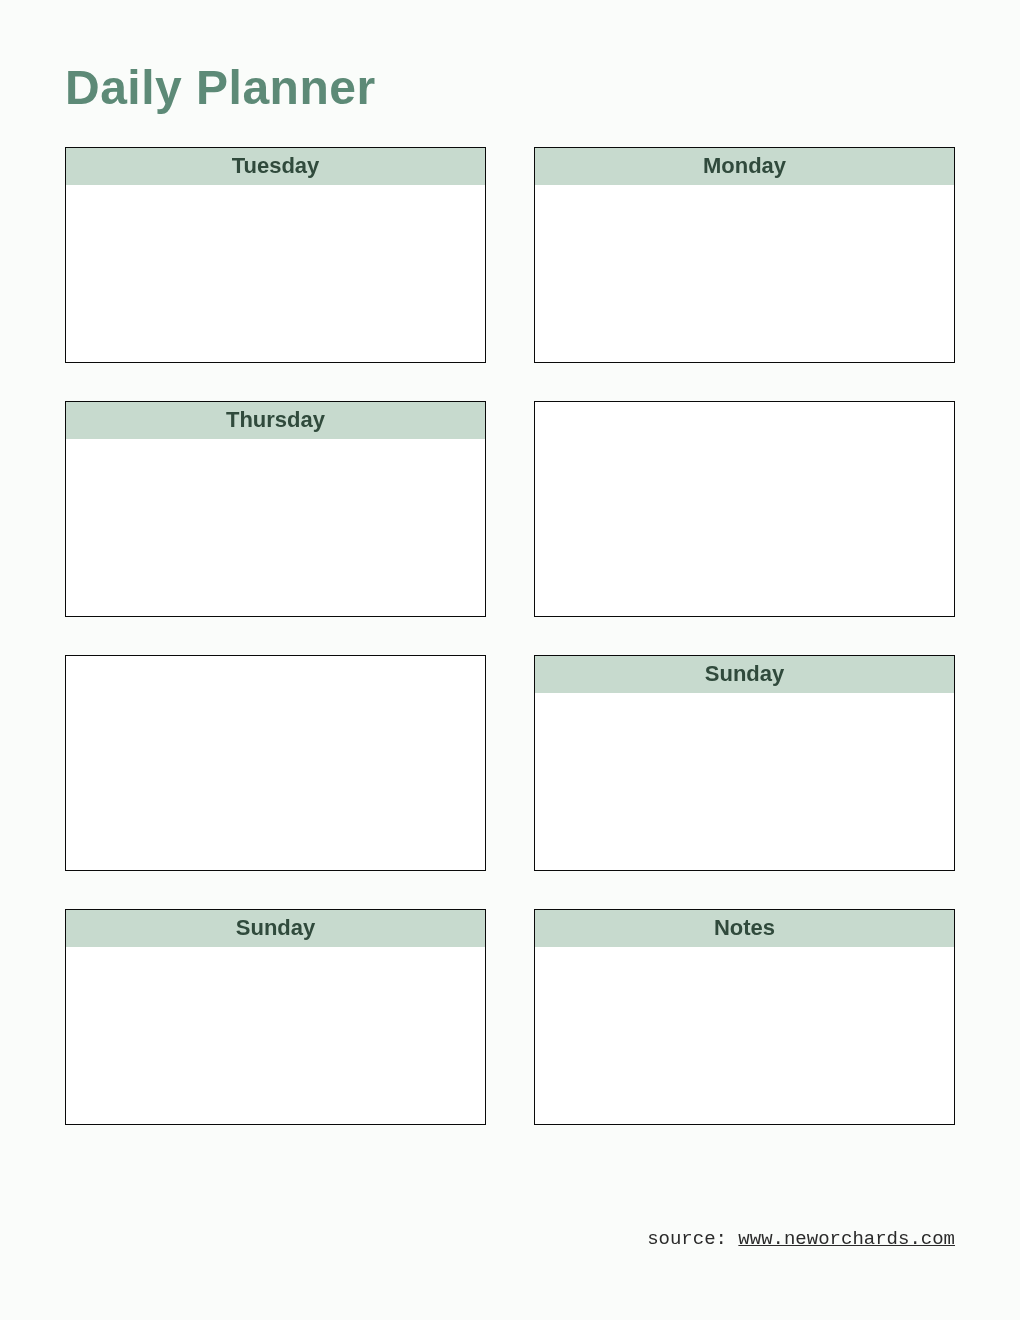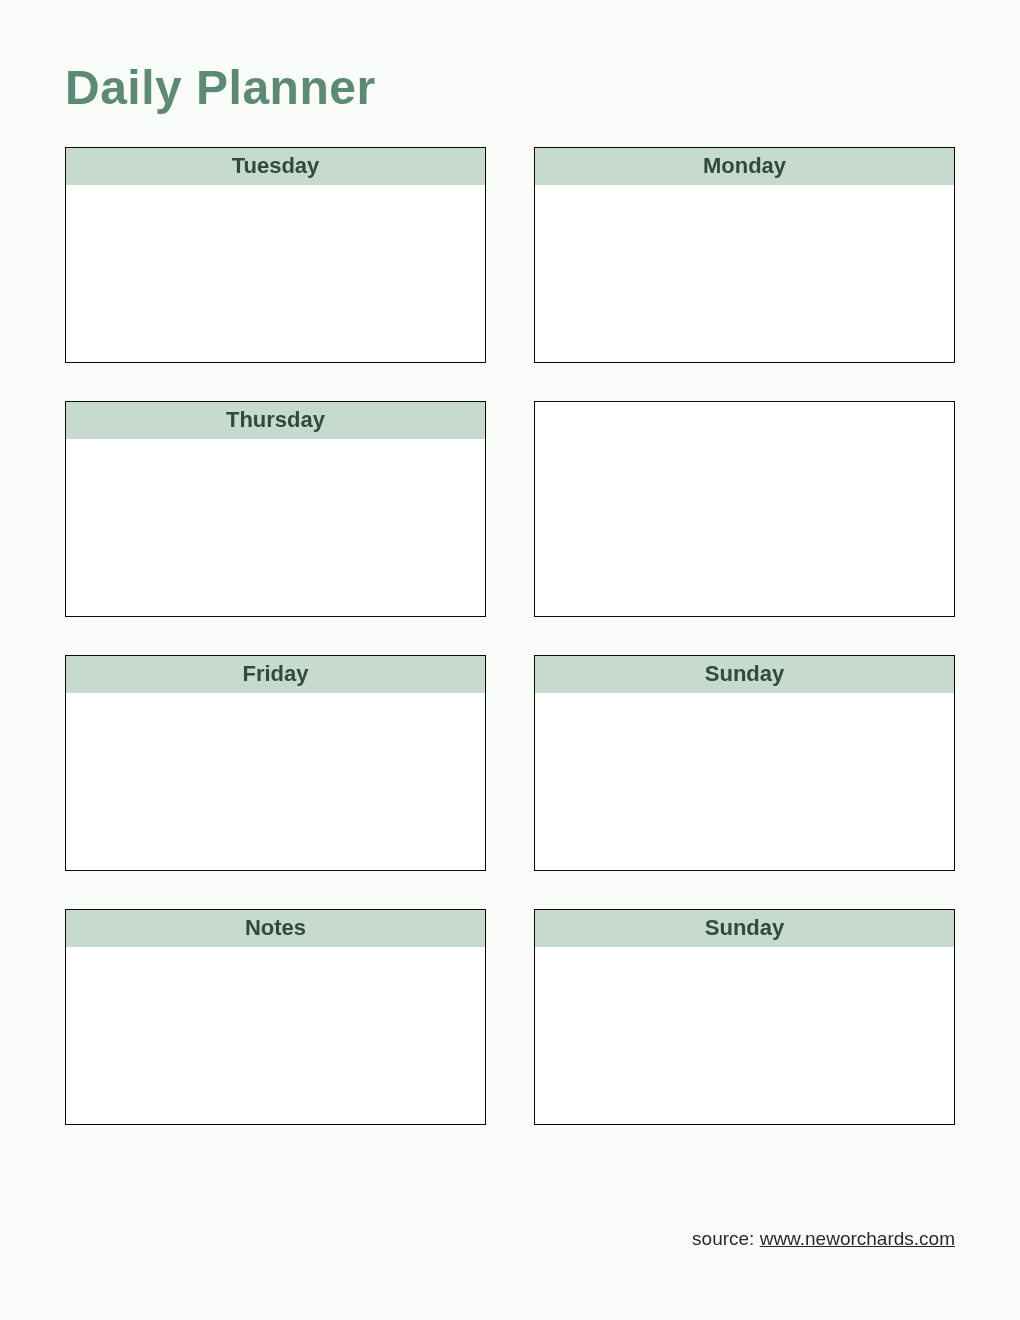--- a/index.html
+++ b/index.html
@@ -48,21 +48,21 @@
   .cell-body {
     flex: 1;
     background: #ffffff;
   }
   .footer {
     position: absolute;
     bottom: 70px;
     right: 65px;
     font-size: 19px;
     color: #2a2a2a;
-    font-family: Liberation Sans, sans-serif;
+    font-family: Liberation Mono, monospace;
   }
   .footer-link {
     text-decoration: underline;
     color: #2a2a2a;
   }
 </style>
 </head>
 <body>
 
 <h1 class="title">Daily Planner</h1>
@@ -82,36 +82,35 @@
   <div class="cell">
     <div class="cell-header">Thursday</div>
     <div class="cell-body"></div>
   </div>
 
   <div class="cell">
     <div class="cell-body"></div>
   </div>
 
   <div class="cell">
-    <div class="cell-header">Friday</div>
+    <div class="cell-body"></div>
+  </div>
+
+  <div class="cell">
+    <div class="cell-header">Sunday</div>
     <div class="cell-body"></div>
   </div>
 
   <div class="cell">
     <div class="cell-header">Sunday</div>
     <div class="cell-body"></div>
   </div>
 
   <div class="cell">
     <div class="cell-header">Notes</div>
     <div class="cell-body"></div>
   </div>
 
-  <div class="cell">
-    <div class="cell-header">Sunday</div>
-    <div class="cell-body"></div>
-  </div>
-
 </div>
 
 <div class="footer">
   <span>source: </span><span class="footer-link">www.neworchards.com</span>
 </div>
 
 </body></html>

